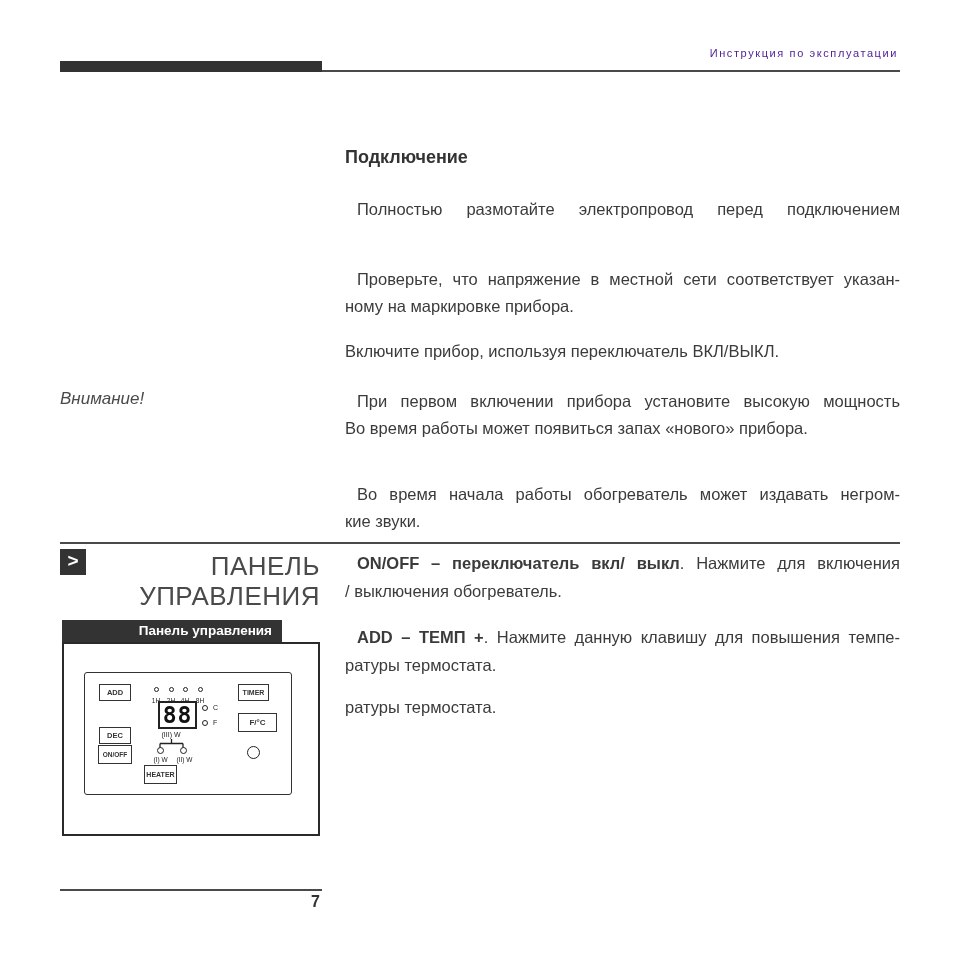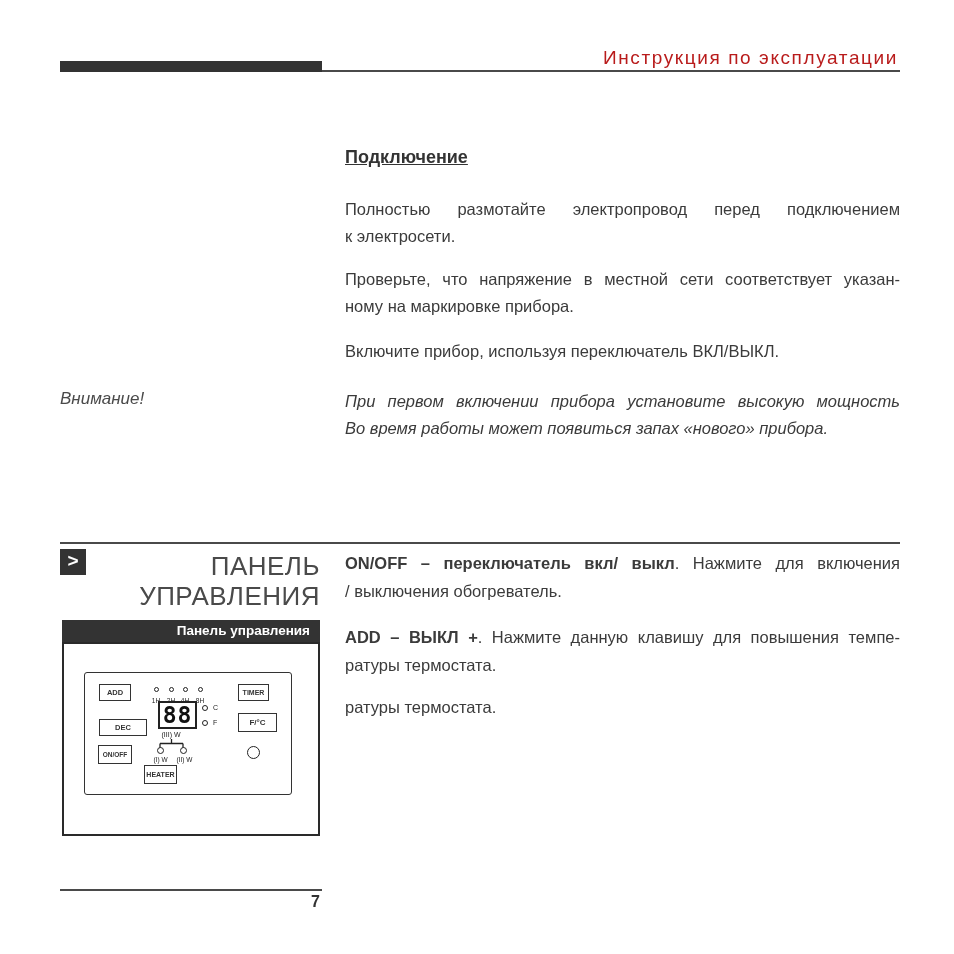--- a/index.html
+++ b/index.html
@@ -4,49 +4,49 @@
 <style>
   * { margin:0; padding:0; box-sizing:border-box; }
   html,body { background:#e9e9e9; }
   body { font-family:"Liberation Sans","DejaVu Sans",sans-serif; }
   .page {
     position:relative; width:954px; height:954px; margin:0 auto;
     background:#ffffff; overflow:hidden; color:#3b3b3b;
   }
   
   .header-title {
-    position:absolute; top:47px; right:56px; font-size:19px;
-    letter-spacing:1.6px; color:#b91c1c; white-space:nowrap;
+    position:absolute; top:47px; right:56px; font-size:11px;
+    letter-spacing:1.6px; color:#4c1d95; white-space:nowrap;
   }
   .header-rule { position:absolute; left:60px; top:70px; width:840px; height:2px; background:#4a4a4a; }
   .header-bar  { position:absolute; left:60px; top:61px; width:262px; height:11px; background:#333333; }
 
   
-  .h-connection { position:absolute; left:345px; top:147px; font-size:18px; font-weight:bold; color:#333;text-decoration:underline; }
+  .h-connection { position:absolute; left:345px; top:147px; font-size:18px; font-weight:bold; color:#333; }
   .para { position:absolute; left:345px; width:555px; font-size:16.5px; line-height:27px; color:#3b3b3b; }
   .para-sec { line-height:28px; }
-  .jl { text-align:justify; text-align-last:justify; }
-  .it { font-style:italic; }
+  .jl { text-align:justify; text-align-last:justify;margin-left:12px; }
+  .it { }
   .lead { font-weight:bold; }
   .warn-label { position:absolute; left:60px; top:389px; font-size:17px; font-style:italic; color:#4a4a4a; }
 
   
   .divider { position:absolute; left:60px; top:542px; width:840px; height:2px; background:#4a4a4a; }
   .arrow-box {
     position:absolute; left:60px; top:549px; width:26px; height:26px; background:#333;
     color:#fff; font-size:19px; line-height:24px; text-align:center; font-weight:bold;
   }
   .section-title {
     position:absolute; left:60px; top:551px; width:260px; text-align:right;
     font-size:26px; line-height:30px; color:#4a4a4a; letter-spacing:0.5px;
   }
 
   
   .fig-caption {
-    position:absolute; left:62px; top:620px; width:258px; height:22px; background:#333;
+    position:absolute; left:62px; top:620px; width:220px; height:22px; background:#333;
     color:#fff; font-size:13.5px; font-weight:bold; text-align:right;
     line-height:22px; padding-right:10px;
   }
   .fig-box { position:absolute; left:62px; top:642px; width:258px; height:194px; border:2px solid #2a2a2a; background:#fff; }
   .panel { position:absolute; left:84px; top:672px; width:208px; height:123px; border:1.5px solid #333; border-radius:3px; background:#fff; }
   .panel * { position:absolute; }
   .pbtn {
     border:1.5px solid #333; border-radius:0; background:#fff; color:#333;
     font-size:7.5px; font-weight:bold; display:flex; align-items:center; justify-content:center;
     white-space:nowrap;
@@ -70,69 +70,72 @@
 <div class="page">
 
   <div class="header-title">Инструкция по эксплуатации</div>
   <div class="header-rule"></div>
   <div class="header-bar"></div>
 
   <div class="h-connection">Подключение</div>
 
   <div class="para" style="top:196px">
     <div class="jl">Полностью размотайте электропровод перед подключением</div>
-    <div>к электросети.</div>
   </div>
 
   <div class="para" style="top:266px">
     <div class="jl">Проверьте, что напряжение в местной сети соответствует указан-</div>
     <div>ному на маркировке прибора.</div>
   </div>
 
   <div class="para" style="top:338px">
     <div>Включите прибор, используя переключатель ВКЛ/ВЫКЛ.</div>
   </div>
 
   <div class="warn-label">Внимание!</div>
 
   <div class="para it" style="top:388px">
     <div class="jl">При первом включении прибора установите высокую мощность</div>
     <div>Во время работы может появиться запах «нового» прибора.</div>
   </div>
 
+  <div class="para" style="top:481px">
+    <div class="jl">Во время начала работы обогреватель может издавать негром-</div>
+    <div>кие звуки.</div>
+  </div>
 
   <div class="divider"></div>
   <div class="arrow-box">&gt;</div>
   <div class="section-title">
     <div>ПАНЕЛЬ</div>
     <div>УПРАВЛЕНИЯ</div>
   </div>
 
   <div class="para para-sec" style="top:549px">
     <div class="jl"><span class="lead">ON/OFF – переключатель вкл/ выкл</span><span>. Нажмите для включения</span></div>
     <div>/ выключения обогреватель.</div>
   </div>
 
   <div class="para para-sec" style="top:623px">
-    <div class="jl"><span class="lead">ADD – ВЫКЛ +</span><span>. Нажмите данную клавишу для повышения темпе-</span></div>
+    <div class="jl"><span class="lead">ADD – ТЕМП +</span><span>. Нажмите данную клавишу для повышения темпе-</span></div>
     <div>ратуры термостата.</div>
   </div>
 
   <div class="para para-sec" style="top:693px">
     <div>ратуры термостата.</div>
   </div>
 
 
   <div class="fig-caption">Панель управления</div>
   <div class="fig-box"></div>
 
   <div class="panel">
 
     <div class="pbtn" style="left:14px;top:11px;width:32px;height:17px">ADD</div>
-    <div class="pbtn" style="left:14px;top:46px;width:48px;height:17px">DEC</div>
+    <div class="pbtn" style="left:14px;top:54px;width:32px;height:17px">DEC</div>
     <div class="pbtn" style="left:13px;top:72px;width:34px;height:19px;font-size:6.5px">ON/OFF</div>
 
     <div class="led-group" style="left:64px;top:5px">
       <span class="circ"></span>
       <span class="slabel">1H</span>
     </div>
     <div class="led-group" style="left:79px;top:5px">
       <span class="circ"></span>
       <span class="slabel">2H</span>
     </div>

